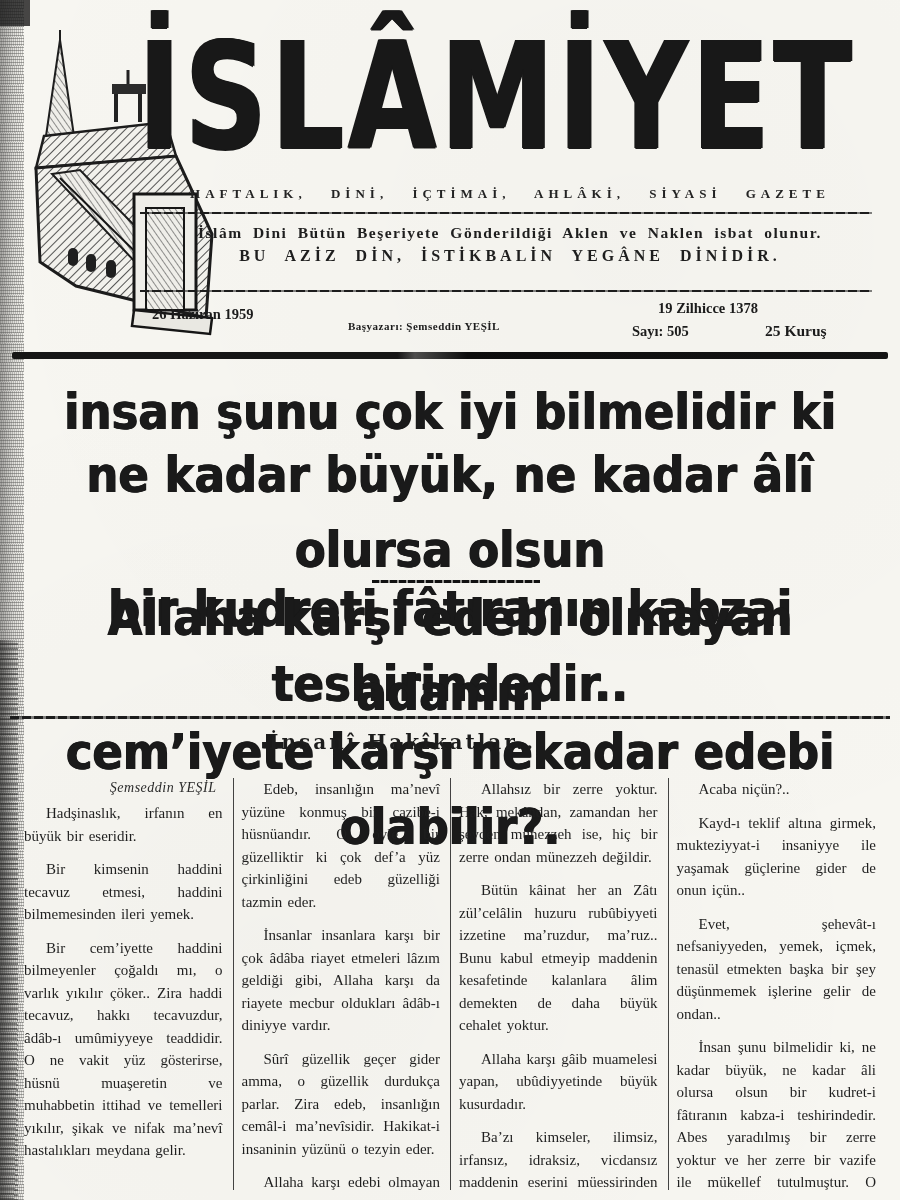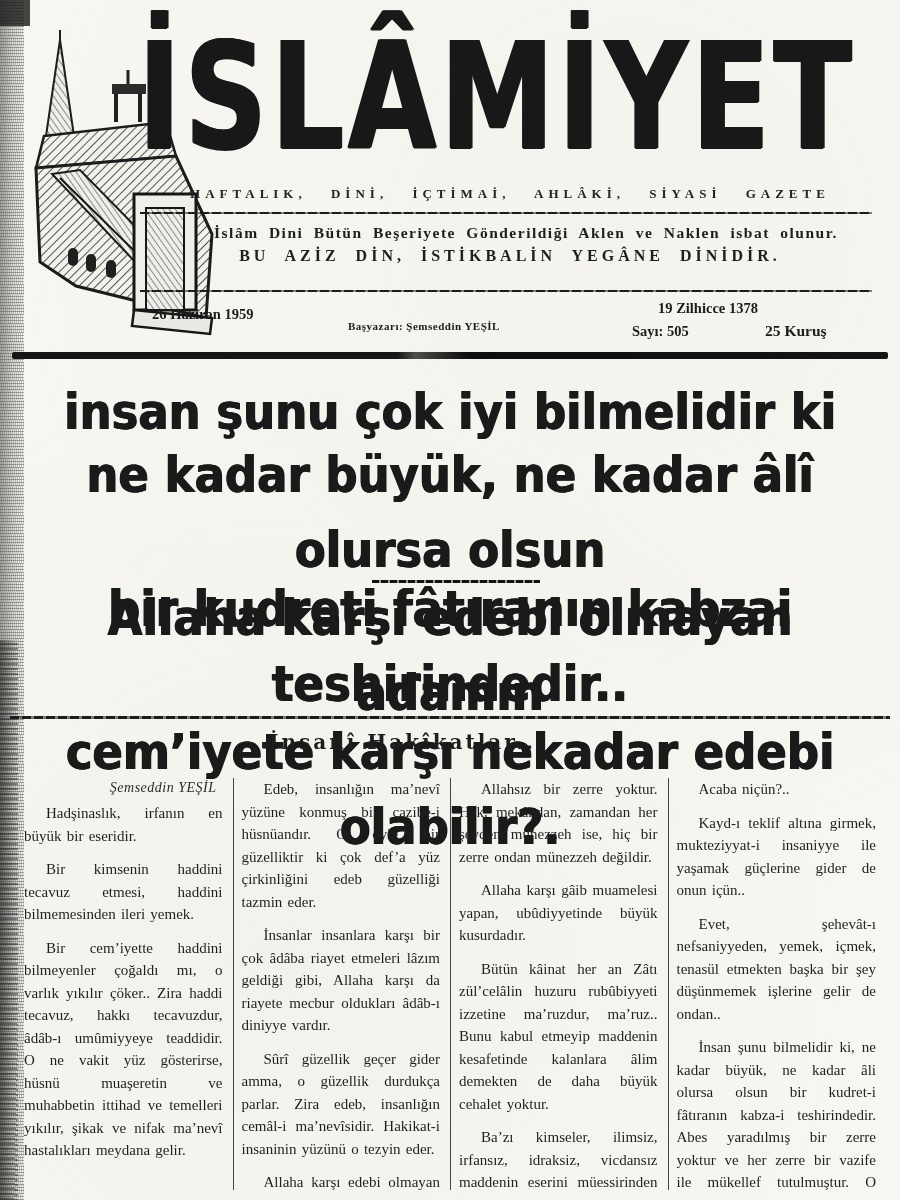--- a/index.html
+++ b/index.html
@@ -41,21 +41,21 @@
     text-shadow:1.5px 0 0 currentColor, -1px 0 0 currentColor, 0 1px 0 currentColor;
   }
   .subtitle{
     position:absolute;left:150px;top:186px;width:720px;text-align:center;
     font-weight:bold;font-size:13px;letter-spacing:5px;word-spacing:16px;color:#232323;
   }
   .rule-thin{position:absolute;background:repeating-linear-gradient(90deg,#1c1c1c 0 9px, rgba(28,28,28,.55) 9px 12px);}
   .r1{left:140px;top:212px;width:732px;height:2px;}
   .motto1{
     position:absolute;left:148px;top:224px;width:724px;text-align:center;
-    font-weight:bold;font-size:15.5px;letter-spacing:1.5px;word-spacing:5px;color:#1e1e1e;padding-left:16px;
+    font-weight:bold;font-size:15.5px;letter-spacing:1.5px;word-spacing:5px;color:#1e1e1e;
   }
   .motto2{
     position:absolute;left:148px;top:247px;width:724px;text-align:center;
     font-weight:bold;font-size:16px;letter-spacing:4px;word-spacing:8px;color:#1e1e1e;
   }
   .r2{left:140px;top:290px;width:732px;height:2px;}
   .dl{position:absolute;font-weight:bold;font-size:14.5px;color:#1b1b1b;white-space:nowrap;}
   .dl-date{left:120px;top:306px;margin-left:32px;}
   .dl-hijri{left:658px;top:300px;}
   .dl-editor{left:348px;top:320px;font-size:11px;letter-spacing:.5px;}
@@ -191,22 +191,22 @@
     <p>Bir cem’iyette haddini bilmeyenler çoğaldı mı, o varlık yıkılır çöker.. Zira haddi tecavuz, hakkı tecavuzdur, âdâb-ı umûmiyyeye teaddidir. O ne vakit yüz gösterirse, hüsnü muaşeretin ve muhabbetin ittihad ve temelleri yıkılır, şikak ve nifak ma’nevî hastalıkları meydana gelir.</p>
   </div>
   <div class="col sep">
     <p>Edeb, insanlığın ma’nevî yüzüne konmuş bir cazibe-i hüsnüandır. O öyle bir güzelliktir ki çok def’a yüz çirkinliğini edeb güzelliği tazmin eder.</p>
     <p>İnsanlar insanlara karşı bir çok âdâba riayet etmeleri lâzım geldiği gibi, Allaha karşı da riayete mecbur oldukları âdâb-ı diniyye vardır.</p>
     <p>Sûrî güzellik geçer gider amma, o güzellik durdukça parlar. Zira edeb, insanlığın cemâl-i ma’nevîsidir. Hakikat-i insaninin yüzünü o tezyin eder.</p>
     <p>Allaha karşı edebi olmayan adamın, cem’iyete karşı ne kadar edebi olabilir.</p>
   </div>
   <div class="col sep">
     <p>Allahsız bir zerre yoktur. Hak, mekândan, zamandan her şeyden münezzeh ise, hiç bir zerre ondan münezzeh değildir.</p>
+    <p>Bütün kâinat her an Zâtı zül’celâlin huzuru rubûbiyyeti izzetine ma’ruzdur, ma’ruz.. Bunu kabul etmeyip maddenin kesafetinde kalanlara âlim demekten de daha büyük cehalet yoktur.</p>
     <p>Allaha karşı gâib muamelesi yapan, ubûdiyyetinde büyük kusurdadır.</p>
-    <p>Bütün kâinat her an Zâtı zül’celâlin huzuru rubûbiyyeti izzetine ma’ruzdur, ma’ruz.. Bunu kabul etmeyip maddenin kesafetinde kalanlara âlim demekten de daha büyük cehalet yoktur.</p>
     <p>Ba’zı kimseler, ilimsiz, irfansız, idraksiz, vicdansız maddenin eserini müessirinden daha mükemmel tanımak isterler.</p>
   </div>
   <div class="col">
     <p>Acaba niçün?..</p>
     <p>Kayd-ı teklif altına girmek, mukteziyyat-i insaniyye ile yaşamak güçlerine gider de onun içün..</p>
     <p>Evet, şehevât-ı nefsaniyyeden, yemek, içmek, tenasül etmekten başka bir şey düşünmemek işlerine gelir de ondan..</p>
     <p>İnsan şunu bilmelidir ki, ne kadar büyük, ne kadar âli olursa olsun bir kudret-i fâtıranın kabza-i teshirindedir. Abes yaradılmış bir zerre yoktur ve her zerre bir vazife ile mükellef tutulmuştur. O halde hiç insan başıboş, unudulmuş bırakılır mı?</p>
   </div>
 </div>
 

